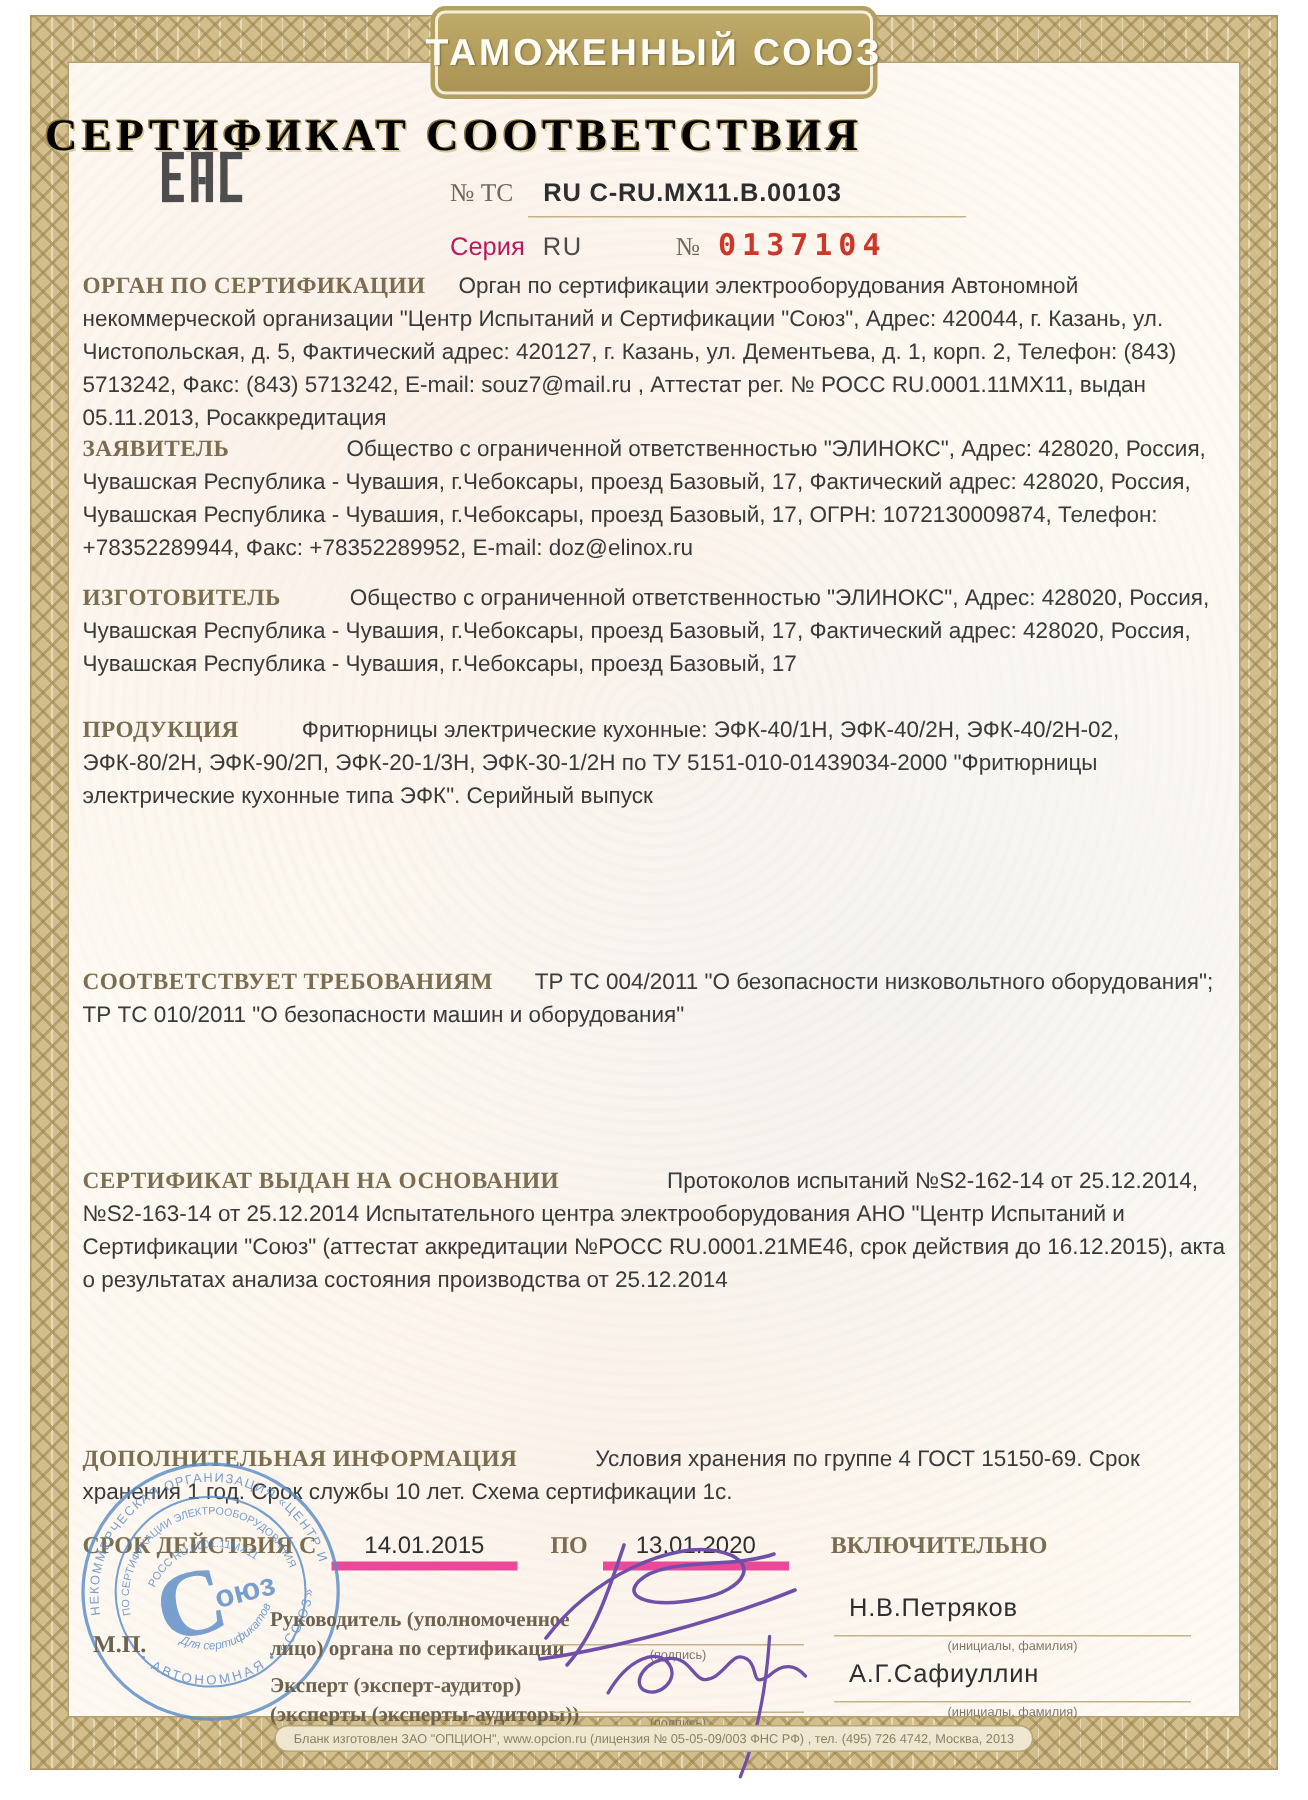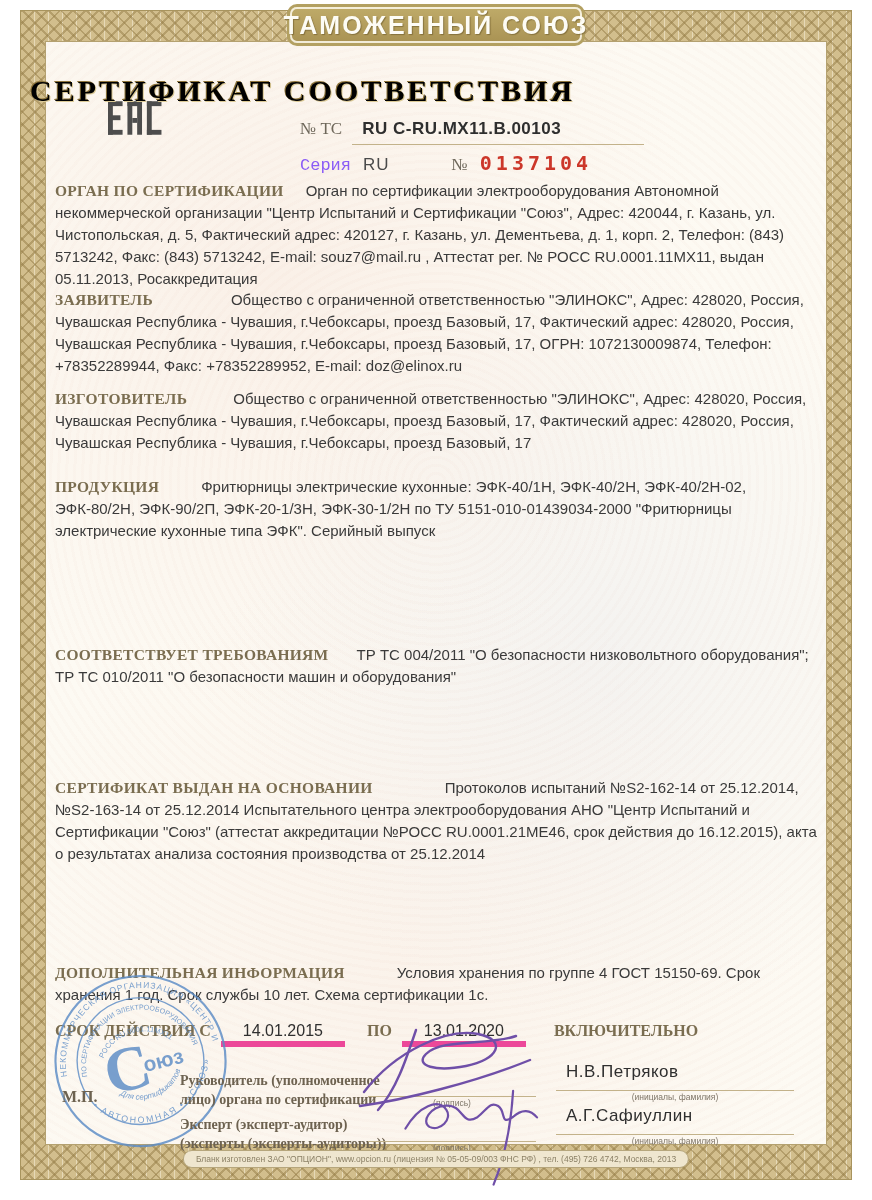--- a/index.html
+++ b/index.html
@@ -16,36 +16,36 @@
   .inner{position:absolute;left:26px;top:32px;right:26px;bottom:36px;
     background-color:#fdfaf3;
     background-image:
       radial-gradient(circle at 30% 22%, rgba(233,188,172,.16), transparent 42%),
       radial-gradient(circle at 72% 55%, rgba(186,196,224,.13), transparent 46%),
       radial-gradient(circle at 45% 85%, rgba(233,188,172,.12), transparent 40%),
       repeating-radial-gradient(circle at 50% 40%, rgba(224,186,170,.05) 0 3px, transparent 3px 8px);
     box-shadow:0 0 0 1px #b4a170;}
   
   .badge{position:absolute;left:50%;top:7px;transform:translateX(-50%);
-    width:292px;height:36px;border-radius:7px;
+    width:292px;height:56px;border-radius:7px;
     background:linear-gradient(#bfab69,#a99253);
     box-shadow:0 0 0 3px #b3a061, inset 0 0 0 2px rgba(255,252,240,.85);
     display:flex;align-items:center;justify-content:center;}
   .badge span{color:#fdfcf5;font-weight:bold;font-size:25px;letter-spacing:2px;
     text-shadow:1px 1px 1px rgba(110,92,45,.65);white-space:nowrap;}
   .eac{position:absolute;left:108px;top:90px;}
   .title{position:absolute;left:30px;top:74px;width:810px;text-align:left;
     font-family:"Liberation Serif",serif;font-weight:bold;font-size:30px;letter-spacing:3px;
     color:#000000;text-shadow:1px 1px 0 #dcca96,-1px -1px 0 #8e753c;white-space:nowrap;}
   .certno{position:absolute;left:300px;top:119px;font-size:17px;}
   .certno .lab{font-family:"Liberation Serif",serif;color:#6e675a;}
   .certno .val{font-weight:bold;color:#2e2e2e;margin-left:20px;letter-spacing:.5px;}
   .certno-line{position:absolute;left:352px;top:144px;width:292px;border-bottom:1px solid #c3b28a;}
   .seria{position:absolute;left:300px;top:151px;font-size:17px;}
-  .seria .lab{font-family:Liberation Mono, monospace;color:#8b5cf6;}
+  .seria .lab{font-family:Liberation Sans, sans-serif;color:#be185d;}
   .seria .ru{color:#4a4a4a;margin-left:12px;letter-spacing:1px;}
   .seria .num-sign{font-family:"Liberation Serif",serif;color:#6e675a;margin-left:62px;}
   .seria .serial{font-family:"DejaVu Sans Mono",monospace;font-weight:bold;font-size:20px;
     color:#cc372a;letter-spacing:4px;margin-left:12px;}
   
   .sec{position:absolute;left:55px;width:766px;font-size:15px;line-height:1.45;color:#3a3a3a;}
   .sec .lbl{font-family:"Liberation Serif",serif;font-weight:bold;font-size:15.5px;
     color:#7a6d50;letter-spacing:.3px;}
   .sec .gap{display:inline-block;height:1px;}
   #sec-org{top:180px;}      #sec-org .gap{width:22px;}

